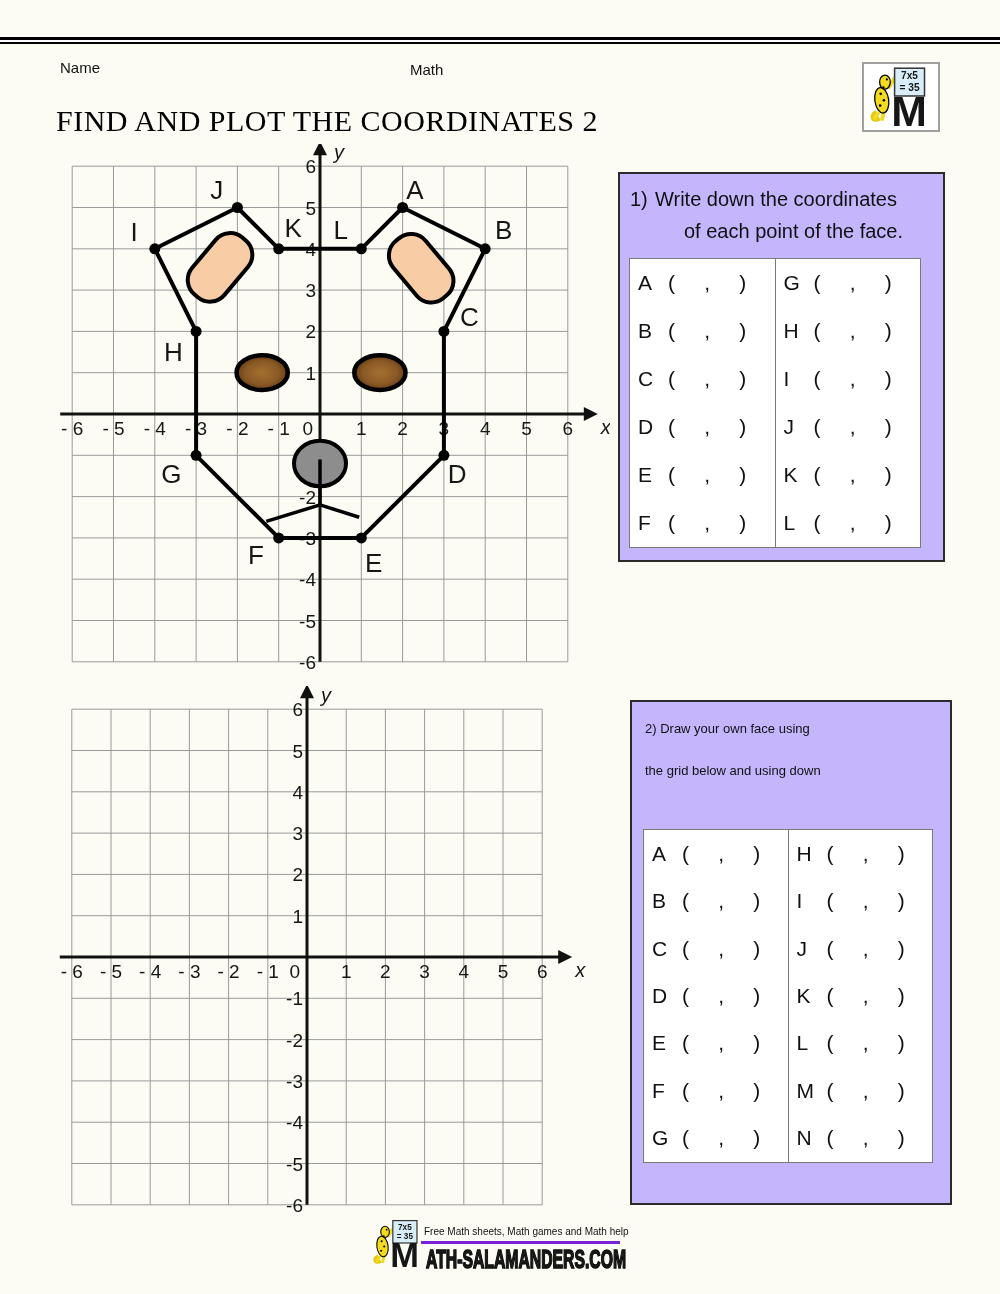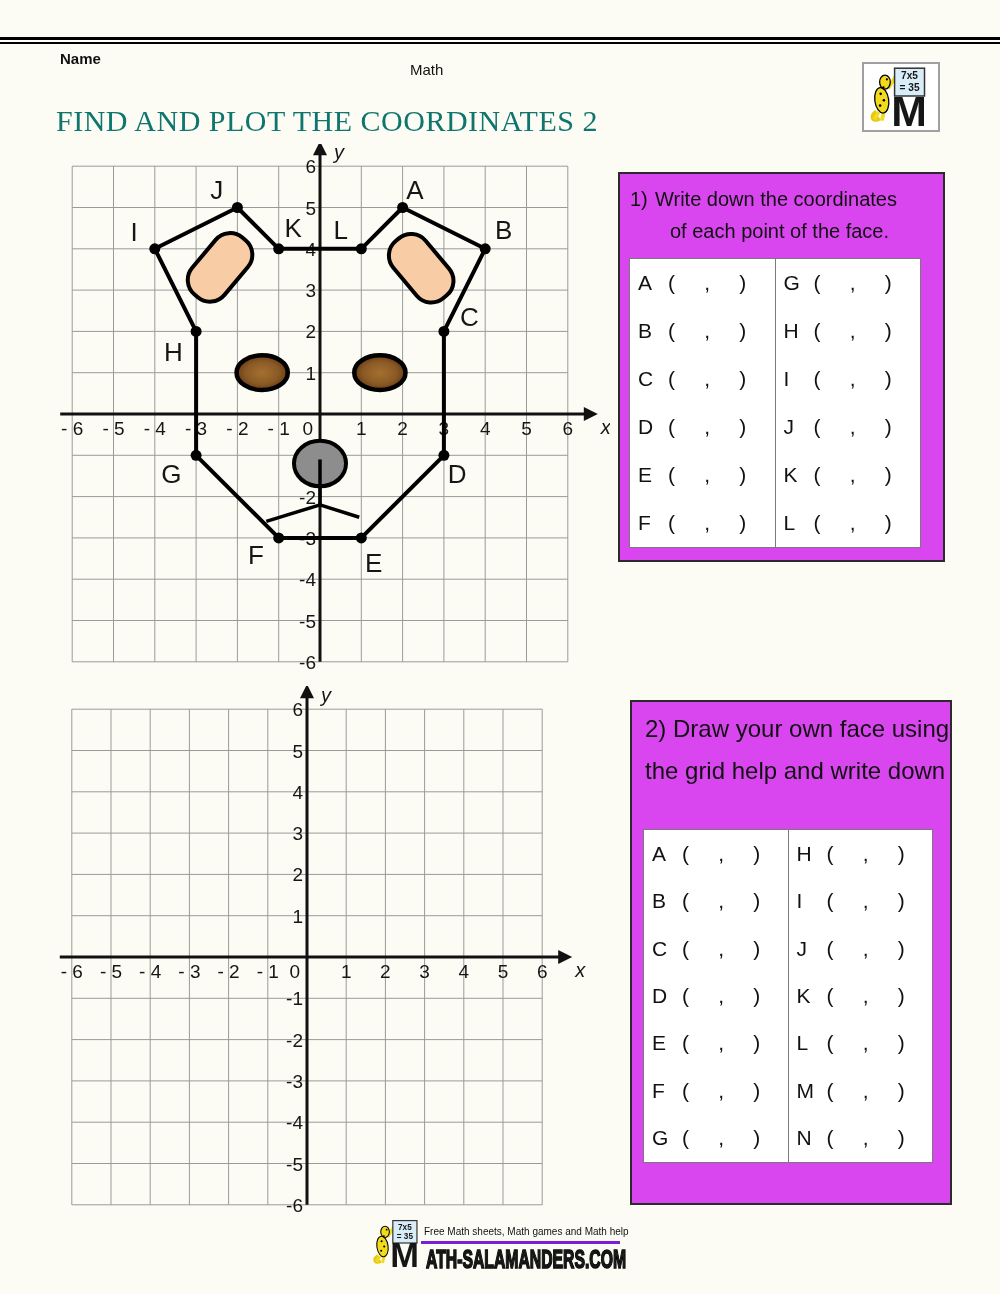--- a/index.html
+++ b/index.html
@@ -1,32 +1,32 @@
 <!DOCTYPE html>
 <html><head>
 <meta charset="utf-8">
 <style>
   html,body{margin:0;padding:0}
   body{width:1000px;height:1294px;position:relative;background:#fcfcf5;
        font-family:"Liberation Sans",sans-serif;color:#111;overflow:hidden}
   .abs{position:absolute}
   #topbar{left:0;top:37px;width:1000px;height:2px;border-top:3px solid #000;
           border-bottom:2px solid #000;background:#fff}
-  #name-label{left:60px;top:50px;font-size:15px;font-weight:700}
+  #name-label{left:60px;top:59px;font-size:15px;font-weight:400}
   #date-label{left:410px;top:61px;font-size:15px;font-weight:500}
   #page-title{left:56px;top:104px;font-family:"Liberation Serif",serif;
               font-size:30px;color:#4374a9;letter-spacing:.5px;white-space:nowrap}
   #logo-box{left:862px;top:62px;width:74px;height:66px;border:2px solid #a0a0a0;background:#fff}
-  .qbox{position:absolute;border:2px solid #2b2b2b;background:#d946ef}
+  .qbox{position:absolute;border:2px solid #2b2b2b;background:#c4b5fd}
   #q1-box{left:618px;top:172px;width:323px;height:386px}
   #q2-box{left:630px;top:700px;width:318px;height:501px}
   #q1-text{left:10px;top:9px;font-size:20px;line-height:32px;white-space:nowrap}
   .q1num{display:inline-block;width:25px}
-  #q1-line2{margin-left:40px}
-  #q2-text{left:13px;top:6px;font-size:24px;line-height:42px;white-space:nowrap}
+  #q1-line2{margin-left:54px}
+  #q2-text{left:13px;top:6px;font-size:13px;line-height:42px;white-space:nowrap}
   .ctable{position:absolute;border:1px solid #7a7a7a;display:flex;background:#fff}
   #q1-table{left:9px;top:84px;width:290px;height:288px}
   #q2-table{left:11px;top:127px;width:288px;height:332px}
   .ccol{flex:1;display:flex;flex-direction:column}
   .ccol.first{border-right:1px solid #7a7a7a}
   .crow{flex:1;display:flex;align-items:center;padding-left:8px}
   .cletter{width:30px;font-size:21px}
   .cblank{font-size:21px;white-space:pre}
   svg text{font-family:"Liberation Sans",sans-serif;fill:#161616}
   #tagline{left:424px;top:1226px;font-size:10px;font-weight:normal;white-space:nowrap}
@@ -55,21 +55,21 @@
       <text x="40" y="13.5" text-anchor="middle" font-size="9.5" font-weight="bold" fill="#1a2a4a">7x5</text>
       <text x="40" y="24" text-anchor="middle" font-size="9.5" font-weight="bold" fill="#1a2a4a">= 35</text>
       <text x="23" y="57" font-size="40" font-weight="bold" fill="#000">M</text>
     </symbol>
   </defs>
 </svg>
 
 <div id="topbar" class="abs"></div>
 <div id="name-label" class="abs">Name</div>
 <div id="date-label" class="abs">Math</div>
-<div id="page-title" class="abs" style="color: #0f766e;">FIND AND PLOT THE COORDINATES 2</div>
+<div id="page-title" class="abs" style="color: #000000;">FIND AND PLOT THE COORDINATES 2</div>
 
 <div id="logo-box" class="abs">
   <svg width="74" height="66">
     <use href="#sala-logo" xlink:href="#sala-logo" x="2" y="1" width="70" height="62"></use>
   </svg>
 </div>
 
 <svg id="grid1" class="abs" style="left:50px;top:144px" width="560" height="530">
     <line x1="22.200000000000017" y1="22.200000000000017" x2="22.200000000000017" y2="517.8" stroke="#9a9a9a" stroke-width="1"></line>
     <line x1="63.5" y1="22.200000000000017" x2="63.5" y2="517.8" stroke="#9a9a9a" stroke-width="1"></line>
@@ -287,21 +287,21 @@
           <span class="cletter">L</span>
           <span class="cblank">(     ,     )</span>
         </div>
       </div>
     </div>
 </div>
 
 <div id="q2-box" class="qbox">
   <div id="q2-text" class="abs">
     <div>2) Draw your own face using</div>
-    <div>the grid help and write down</div>
+    <div>the grid below and using down</div>
   </div>
   <div id="q2-table" class="ctable">
       <div class="ccol first">
         <div class="crow">
           <span class="cletter">A</span>
           <span class="cblank">(     ,     )</span>
         </div>
         <div class="crow">
           <span class="cletter">B</span>
           <span class="cblank">(     ,     )</span>

